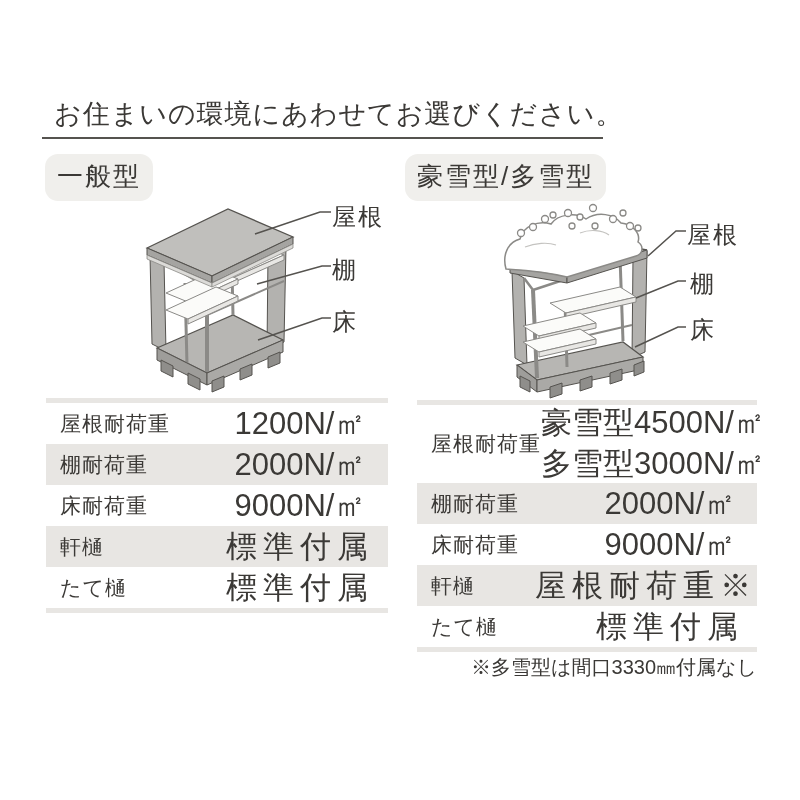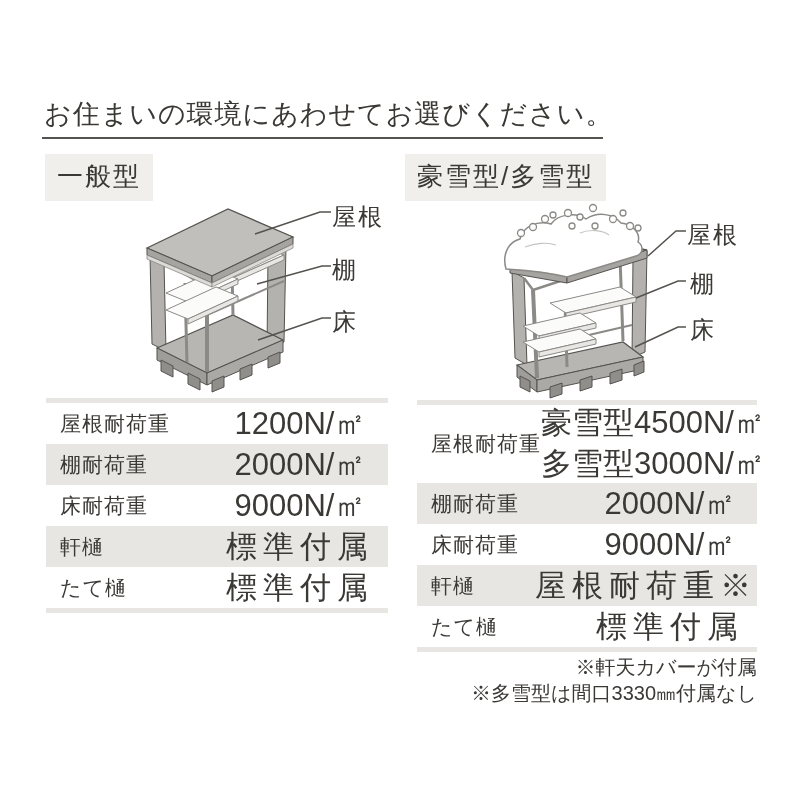--- a/index.html
+++ b/index.html
@@ -1,25 +1,25 @@
 <!DOCTYPE html>
 <html><head>
 <meta charset="utf-8">
 <style>
   html,body { margin:0; padding:0; background:#fff; }
   .page {
     position:relative; width:800px; height:800px; background:#ffffff;
     font-family:"Liberation Sans", sans-serif; color:#3b3936; overflow:hidden;
   }
-  .title { position:absolute; left:44px; top:96px; font-size:27px; letter-spacing:1px; white-space:nowrap;font-family:Liberation Mono, monospace; }
+  .title { position:absolute; left:54px; top:96px; font-size:27px; letter-spacing:1px; white-space:nowrap;font-family:Liberation Mono, monospace; }
   .title-underline { position:absolute; left:42px; top:137px; width:561px; height:2px; background:#55534f; }
 
   .type-header {
     position:absolute; top:154px; background:#f0efec; font-size:26px;
-    letter-spacing:2px; padding:5px 12px 7px 12px; white-space:nowrap;
+    letter-spacing:2px; padding:5px 12px 7px 12px; white-space:nowrap;border-radius:13px;
   }
   .type-header.hleft { left:45px; }
   .type-header.hright { left:405px; }
 
   .shed { position:absolute; }
   .shed-left { left:40px; top:195px; }
   .shed-right { left:410px; top:195px; }
 
   .diagram-label { position:absolute; font-size:24px; letter-spacing:2px; white-space:nowrap; }
 
@@ -210,17 +210,16 @@
       <div class="spec-label">軒樋</div>
       <div class="spec-value spaced">屋根耐荷重※</div>
     </div>
     <div class="spec-row">
       <div class="spec-label">たて樋</div>
       <div class="spec-value spaced">標準付属</div>
     </div>
   </div>
 
   <div class="footnotes">
-    <div class="footnote">※軒天カバーが付属</div>
     <div class="footnote">※多雪型は間口3330㎜付属なし</div>
   </div>
 
 </div>
 
 </body></html>

